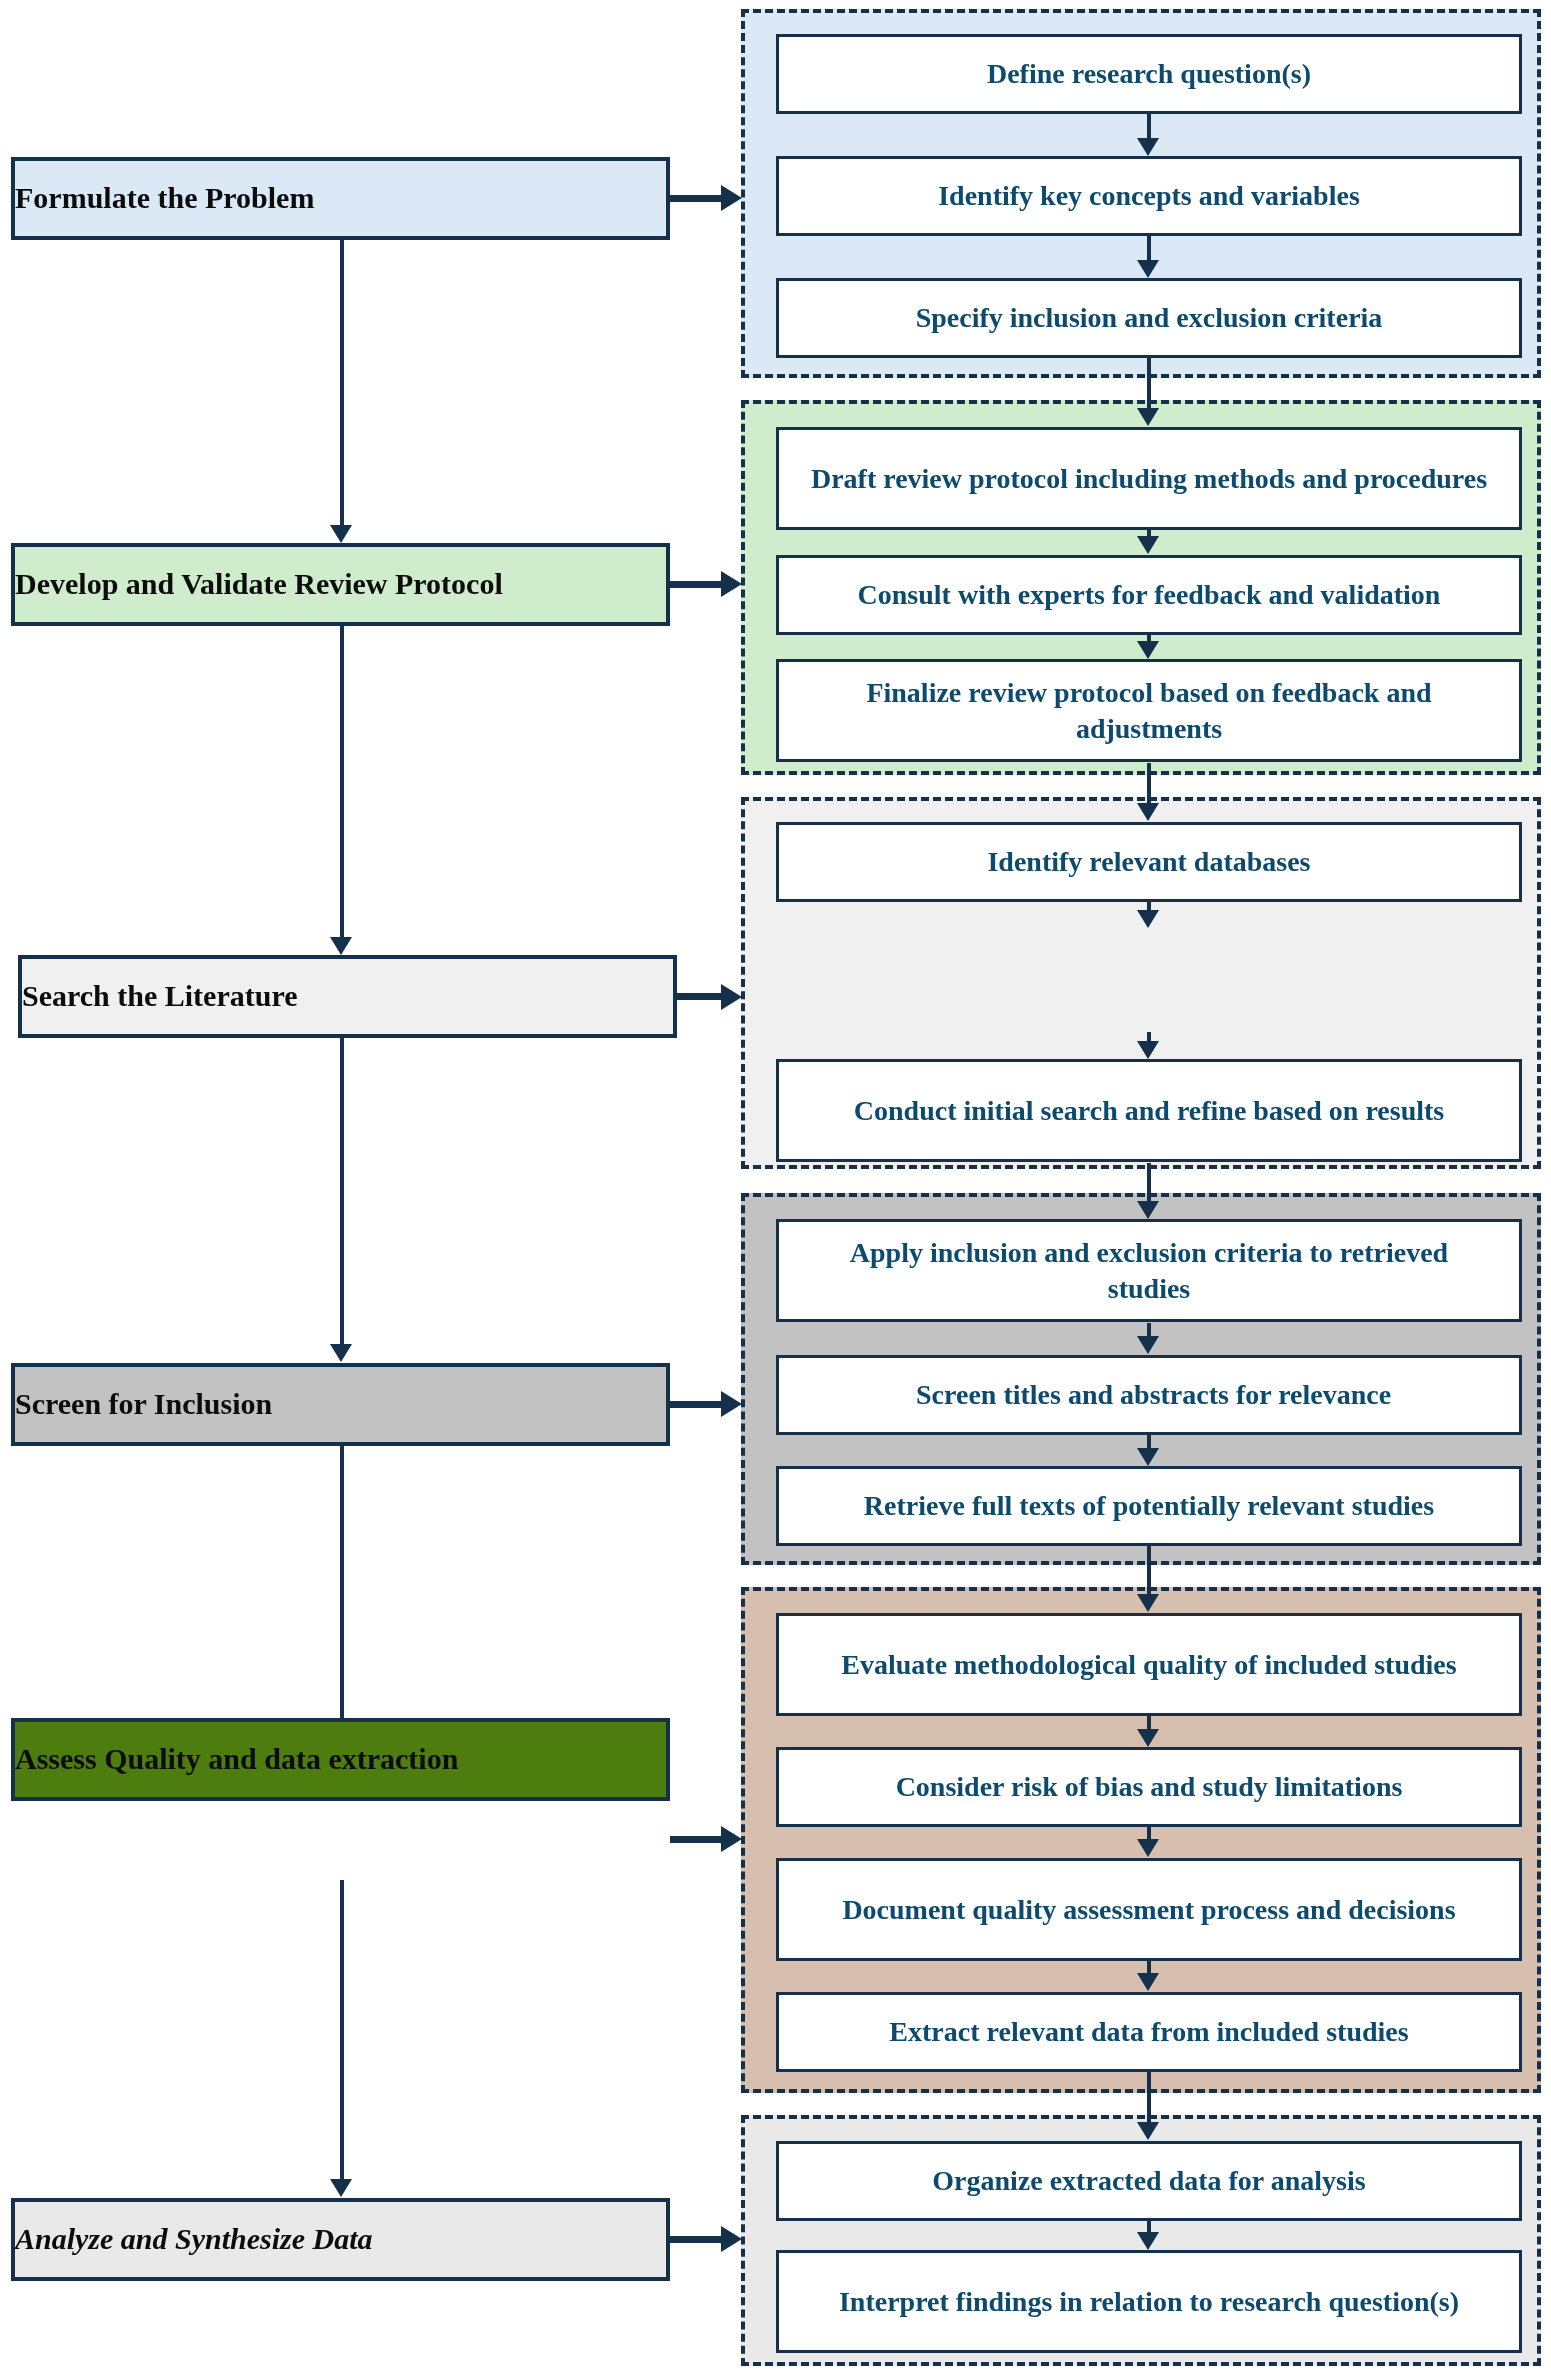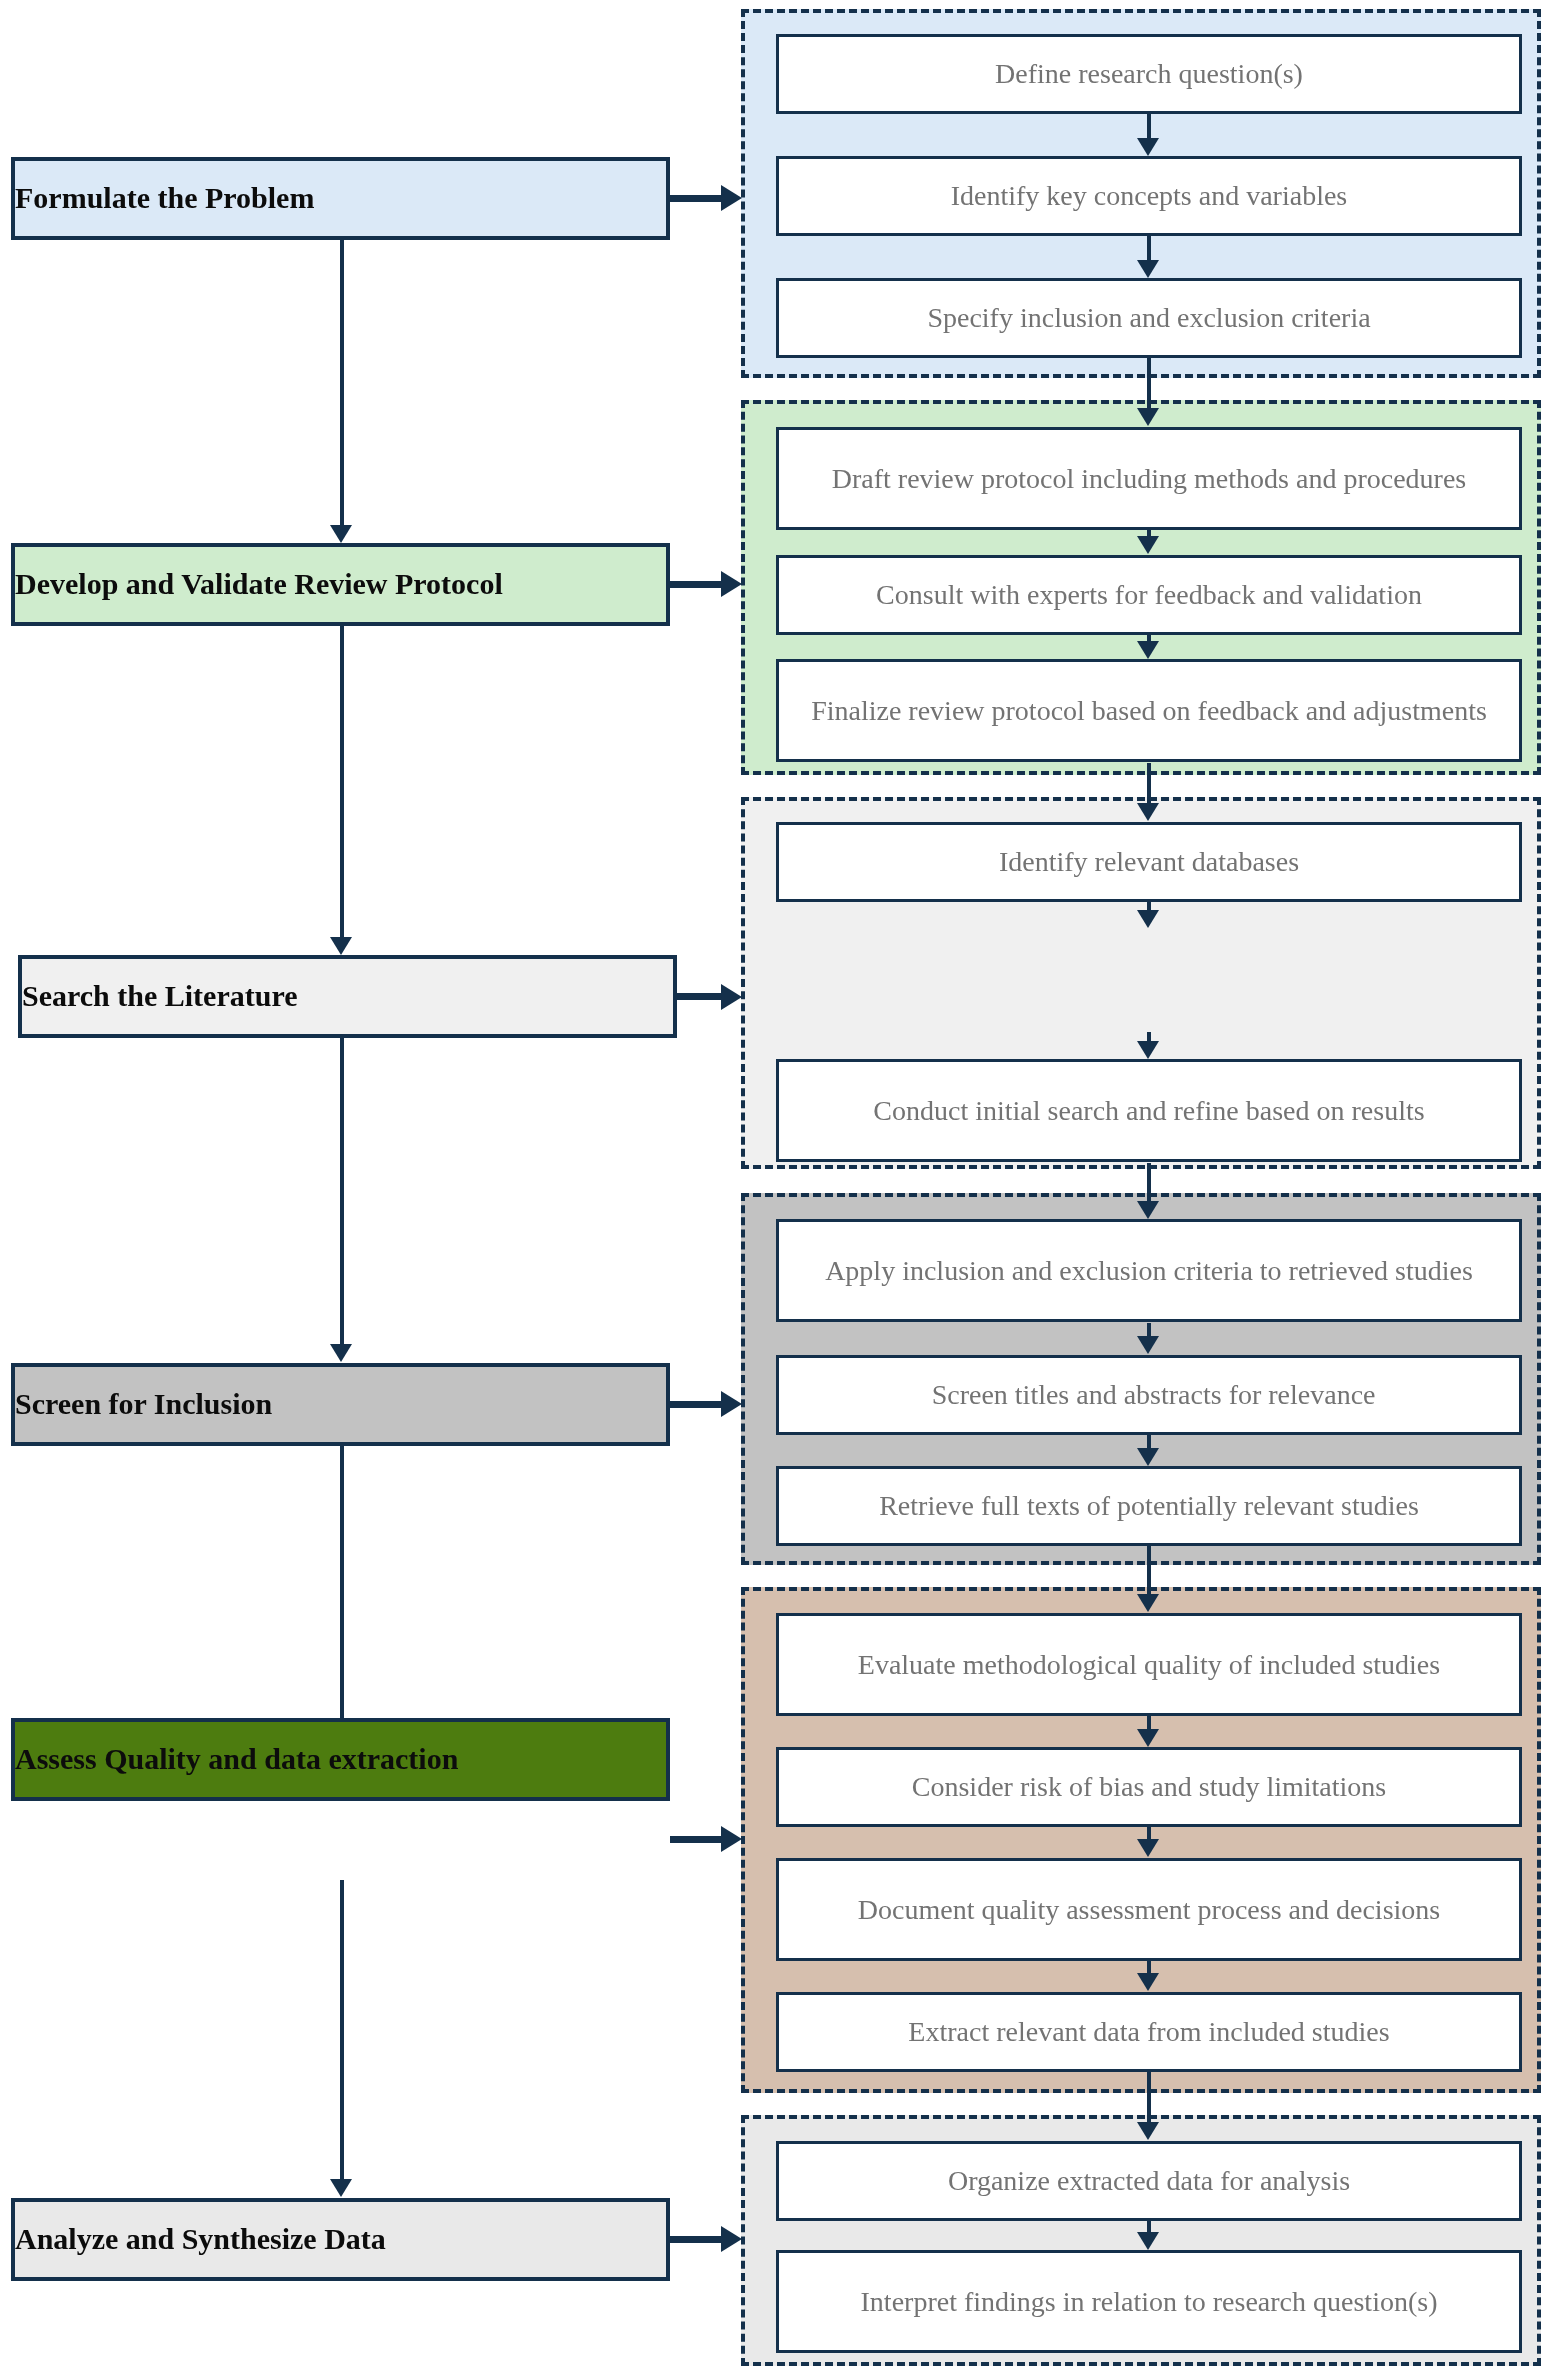--- a/index.html
+++ b/index.html
@@ -13,21 +13,21 @@
   .stage-label{font-weight:700;font-size:30px;color:#0c0c0c;line-height:1.15;}
 
   
   .group{position:absolute;left:741px;width:800px;border:4.9px dashed #14304b;
          box-sizing:border-box;z-index:1;}
 
   
   .step-box{position:absolute;left:776px;width:746px;background:#ffffff;
             border:3.7px solid #14304b;box-sizing:border-box;display:flex;align-items:center;
             justify-content:center;text-align:center;z-index:4;padding:0 14.8px;}
-  .step-label{font-weight:400;font-size:28px;color:#737373;line-height:1.28;}
+  .step-label{font-weight:700;font-size:28px;color:#0c4a6e;line-height:1.28;}
   .w2{max-width:634px;}   
   .w2b{max-width:670px;}
 
   
   .vline{position:absolute;width:3.7px;background:#14304b;z-index:3;}
   .vline.lc{left:340px;}
   .vline.rc{left:1147px;}
   .ah-down{position:absolute;width:0;height:0;border-left:11.7px solid transparent;
            border-right:11.7px solid transparent;border-top:18.5px solid #14304b;z-index:3;}
   .ah-down.lc{left:330px;}
@@ -56,21 +56,21 @@
   </div>
   <div class="stage-box" style="top: 955px; background-color: rgb(240, 240, 240); margin-left: 7px;">
     <span class="stage-label">Search the Literature</span>
   </div>
   <div class="stage-box" style="top: 1363px; background-color: rgb(194, 194, 194);">
     <span class="stage-label">Screen for Inclusion</span>
   </div>
   <div class="stage-box" style="top: 1718px; background-color: #4d7c0f;">
     <span class="stage-label">Assess Quality and data extraction</span>
   </div>
-  <div class="stage-box" style="top: 2198px; background-color: rgb(233, 233, 233);">
+  <div class="stage-box" style="top: 2198px; background-color: rgb(233, 233, 233); font-style: italic;">
     <span class="stage-label">Analyze and Synthesize Data</span>
   </div>
 
   <div class="vline lc" style="top:240px;height:286px;"></div>
   <div class="ah-down lc" style="top:525px;"></div>
   <div class="vline lc" style="top:626px;height:312px;"></div>
   <div class="ah-down lc" style="top:937px;"></div>
   <div class="vline lc" style="top:1038px;height:307px;"></div>
   <div class="ah-down lc" style="top:1344px;"></div>
   <div class="vline lc" style="top:1446px;height:335px;"></div>

